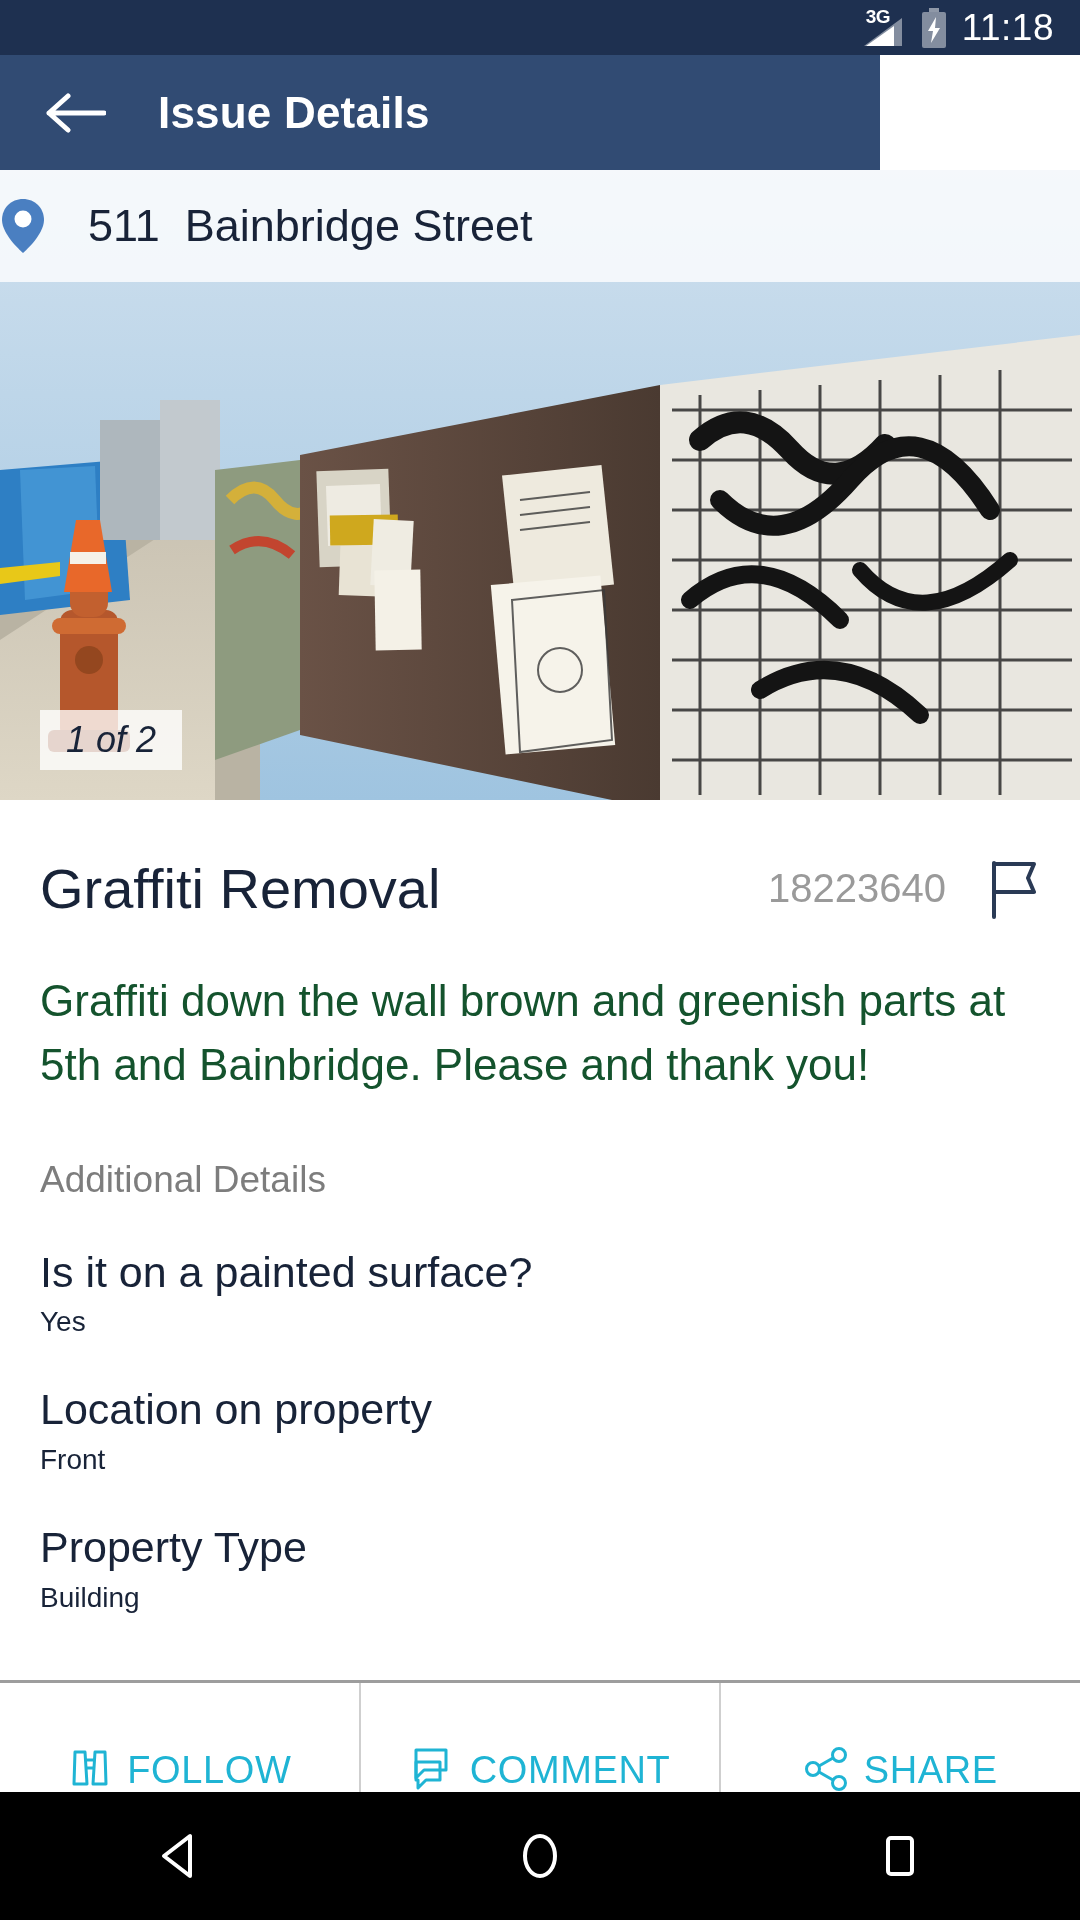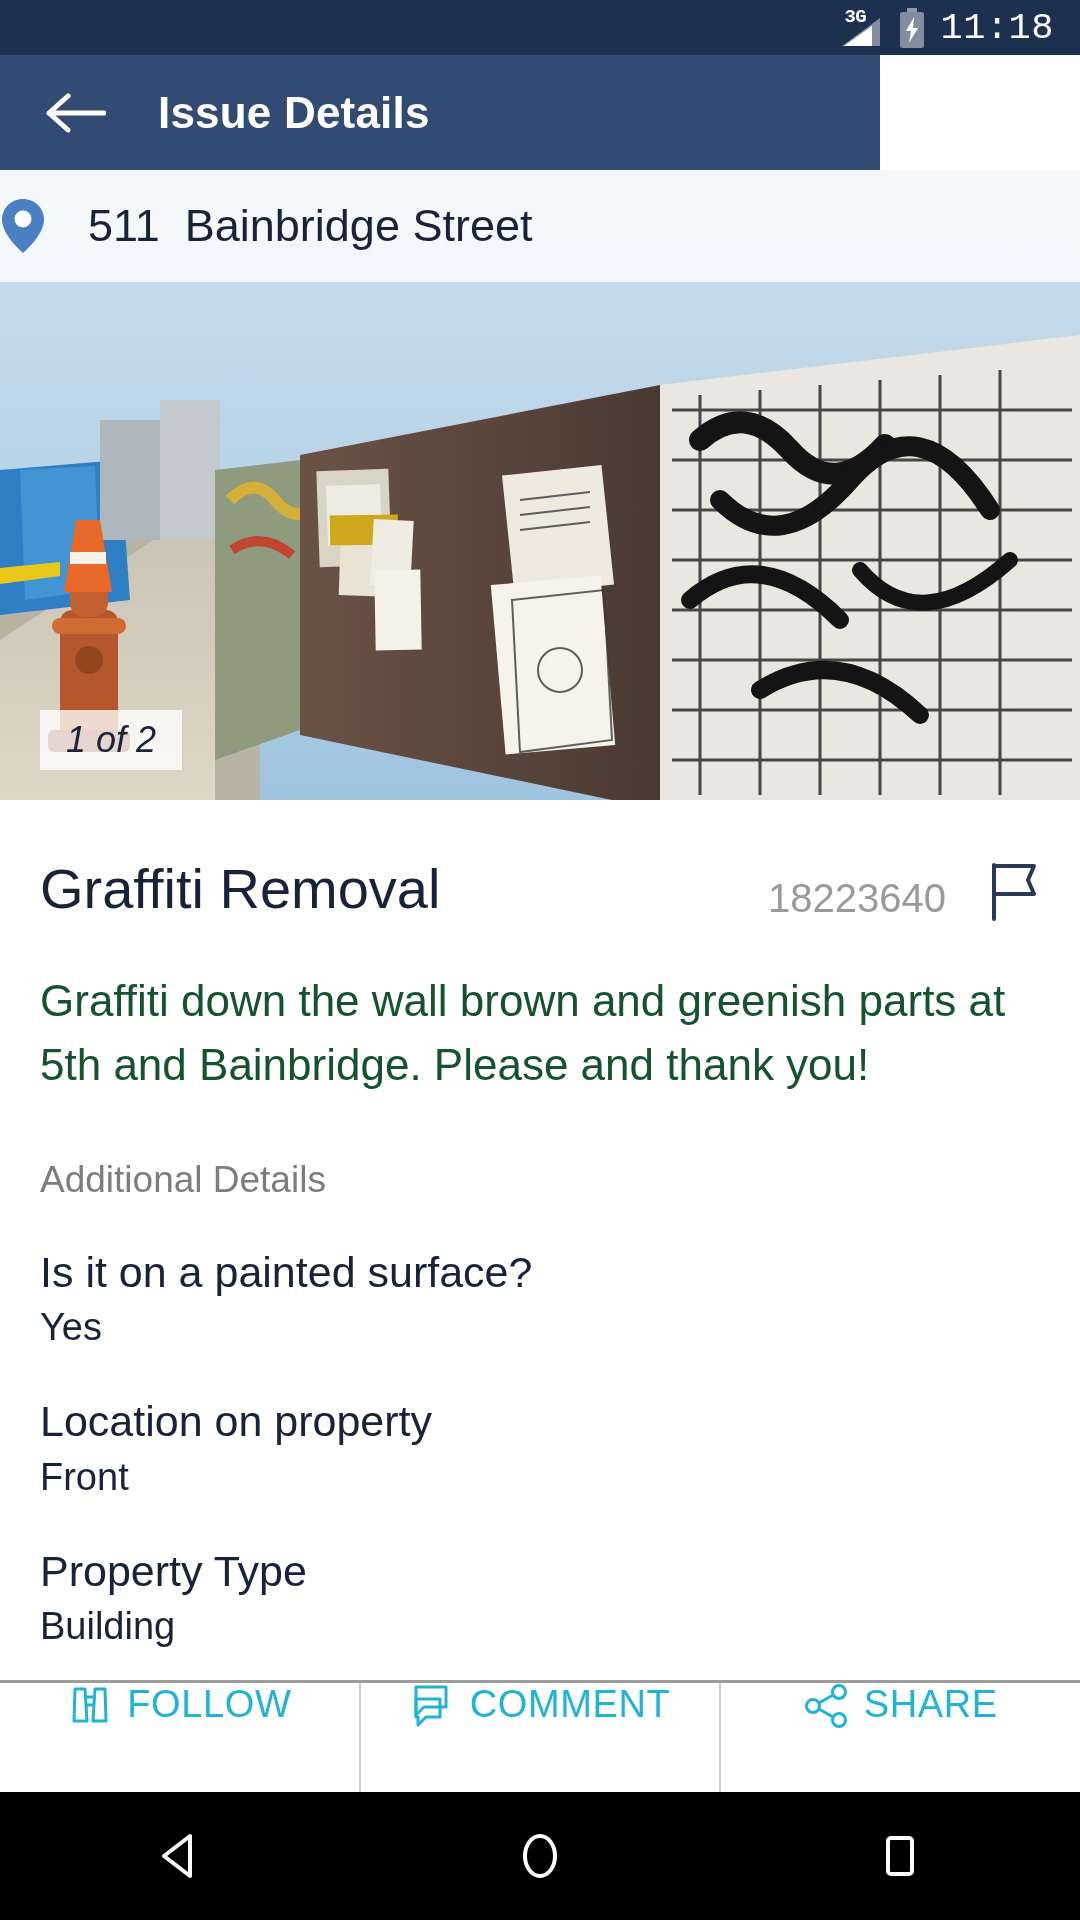--- a/index.html
+++ b/index.html
@@ -10,21 +10,21 @@
     overflow:hidden;
   }
   #screen { position:relative; width:1080px; height:1920px; background:#fff; }
 
   
   .statusbar{
     position:absolute; top:0; left:0; width:1080px; height:55px;
     background:#1e3050; display:flex; align-items:center;
     justify-content:flex-end; padding-right:26px;
   }
-  .sb-group{ display:flex; align-items:center; gap:14px;font-family:Liberation Mono, monospace; }
+  .sb-group{ display:flex; align-items:center; gap:14px; }
   .sig-wrap{ position:relative; width:42px; height:40px; }
   .sig-label{
     position:absolute; top:-2px; left:2px; color:#fff;
     font-size:19px; font-weight:bold; letter-spacing:-.5px;
   }
   .sig-tri{ position:absolute; bottom:2px; left:0; width:40px; height:28px; }
   .bat{ width:28px; height:40px; position:relative; }
   .sb-time{ color:#fff; font-size:37px; font-weight:500; letter-spacing:.5px; }
 
   
@@ -63,47 +63,47 @@
     background:rgba(255,255,255,.78);
     padding:9px 26px; font-size:36px; color:#182338;font-style:italic;
   }
 
   
   .content{
     position:absolute; top:800px; left:0; width:1080px; height:880px;
     background:#fff; overflow:hidden;
   }
   .title-row{
-    display:flex; align-items:flex-end; padding:56px 40px 0 40px;
+    display:flex; align-items:center; padding:56px 40px 0 40px;
   }
   .issue-title{ font-size:56px; color:#182338; font-weight:400; flex:none; }
   .spacer{ flex:1; }
   .issue-id{ font-size:40px; color:#9a9a9a; margin-right:42px; }
   .flag-btn{ width:52px; height:60px; flex:none; cursor:pointer; }
 
   .desc{
     padding:48px 64px 0 40px; font-size:44px; line-height:1.45;
     color:#14532d;
   }
 
   .section-label{
     padding:62px 40px 0 40px; font-size:37px; color:#7d7d7d;
   }
   .qa{ padding:46px 40px 0 40px; }
   .q{ font-size:43px; color:#182338; line-height:1.18; }
-  .a{ font-size:38px; color:#182338; margin-top:8px; line-height:1.18; }
+  .a{ font-size:28px; color:#182338; margin-top:8px; line-height:1.18; }
 
   
   .actionbar{
     position:absolute; top:1680px; left:0; width:1080px; height:112px;
     background:#fff; border-top:3px solid #9d9d9d;
     display:flex;
   }
   .action{
-    flex:1; display:flex; align-items:flex-start; justify-content:center;
+    flex:1; display:flex; align-items:flex-end; justify-content:center;
     gap:14px; cursor:pointer;
   }
   .action + .action{ border-left:2px solid #cfcfcf; }
   .action-label{ color:#1fb4d4; font-size:38px; letter-spacing:.6px; }
   .action-icon{ width:46px; height:46px; }
 
   
   .navbar{
     position:absolute; top:1792px; left:0; width:1080px; height:128px;
     background:#000; display:flex; align-items:center;

